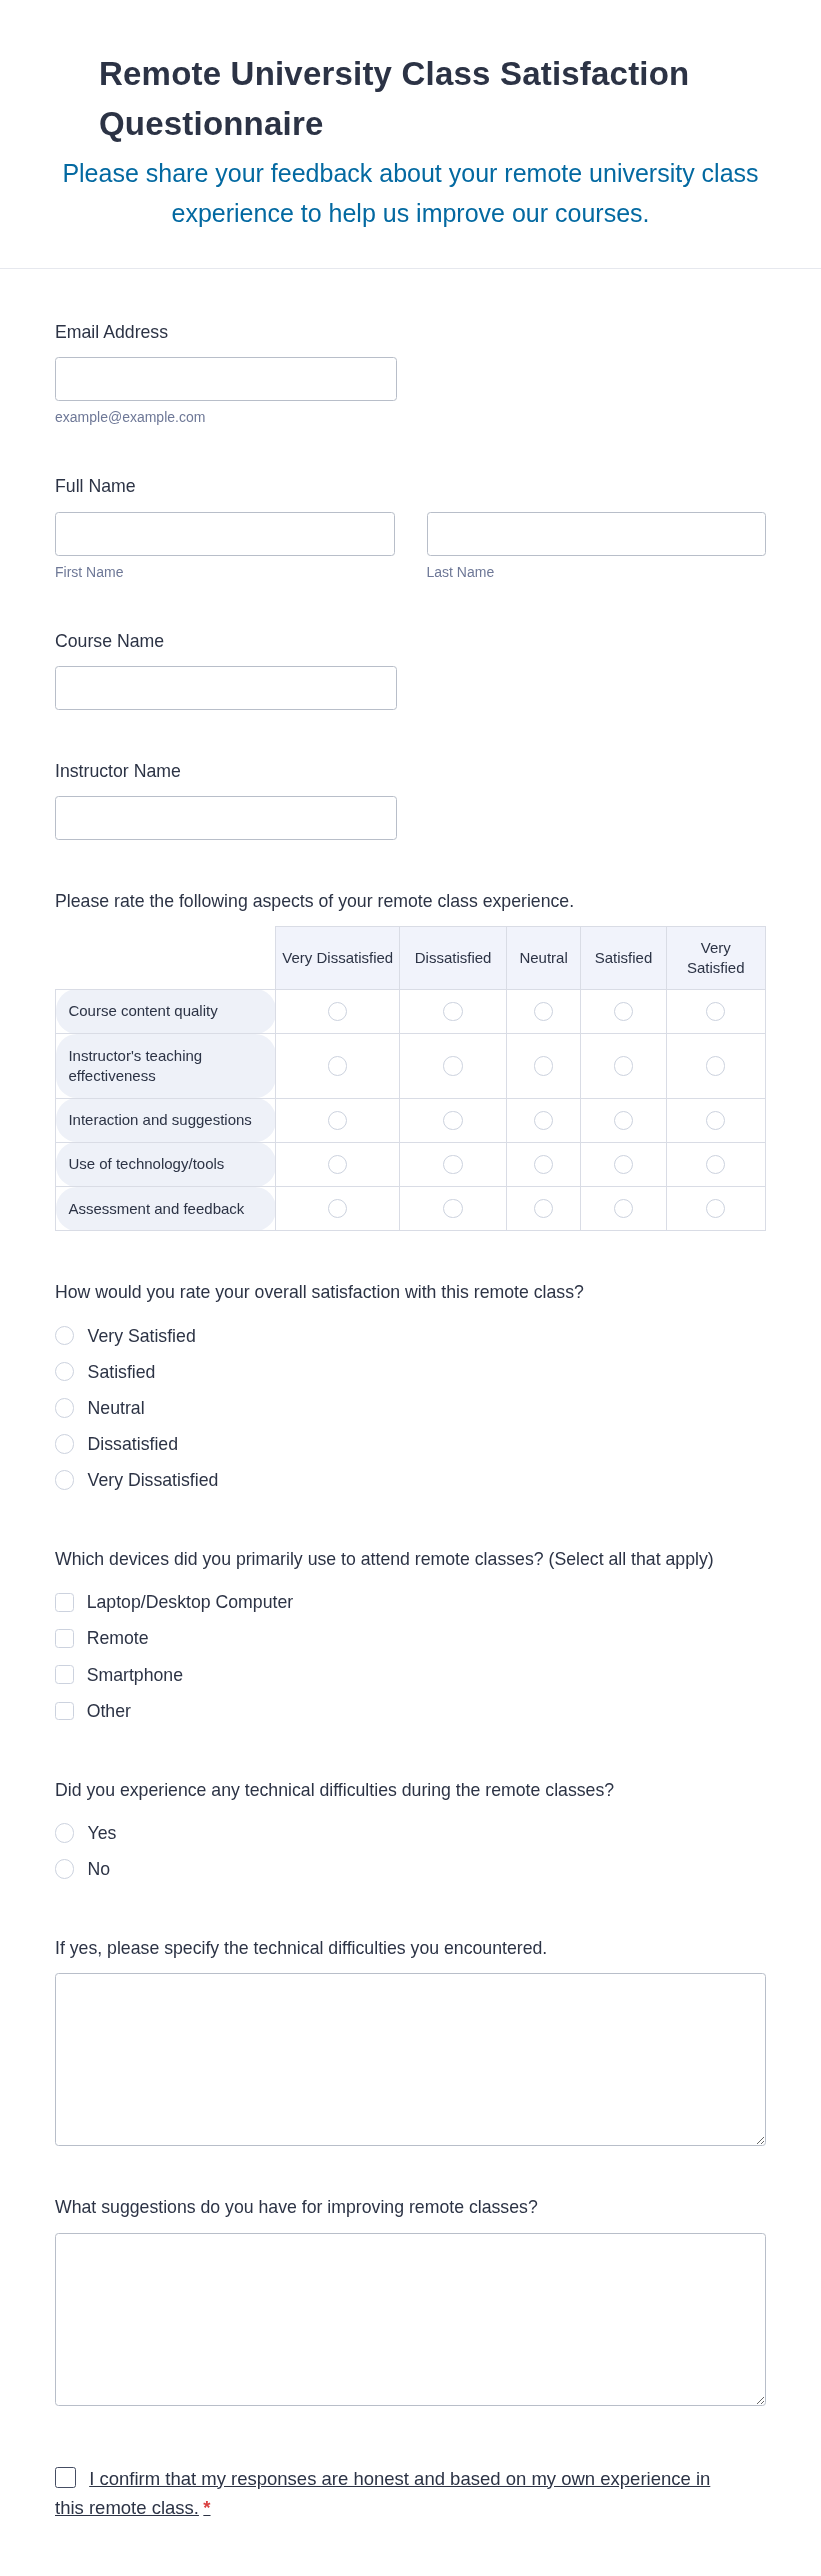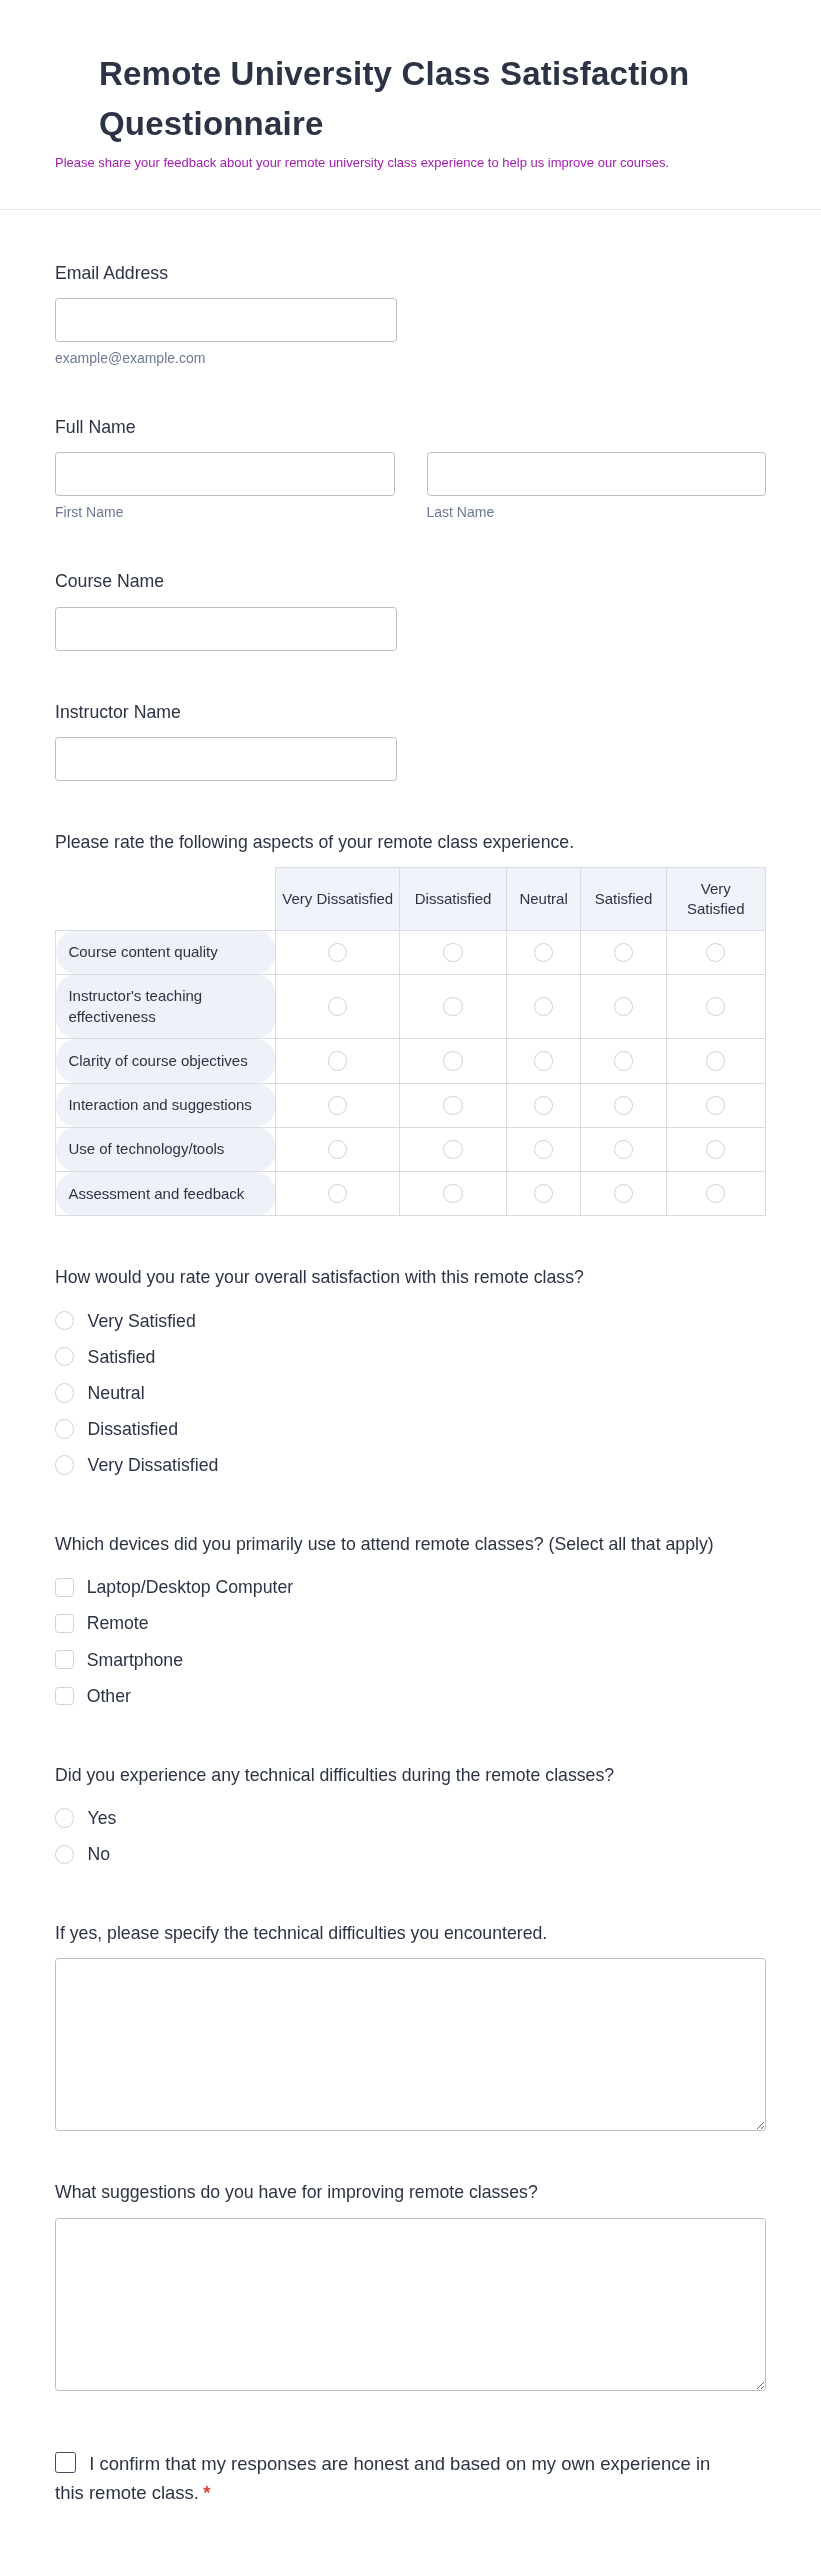--- a/index.html
+++ b/index.html
@@ -8,21 +8,21 @@
     width: 821px;
     margin: 0 auto;
     font-family: "Liberation Sans", sans-serif;
     color: #2c3345;
   }
   .form-page { width: 821px; min-height: 2576px; background: #fff; display: flex; flex-direction: column; }
 
   
   .form-header { padding: 49px 55px 35px; border-bottom: 0.9px solid #e6e8ee; }
   .form-header h1 { font-size: 33px; font-weight: 700; color: #2c3345; line-height: 1.5; letter-spacing: 0.2px; margin-left: 44px; }
-  .form-subtitle { margin-top: 5.3px; font-size: 13px; line-height: 1.6; color: #a21caf; max-width: 712px; }
+  .form-subtitle { margin-top: 5.3px; font-size: 25px; line-height: 1.6; color: #0369a1; max-width: 712px; text-align: center; }
 
   
   .form-body { padding: 51px 55px 8.8px; flex: 1 0 auto; }
   .field { margin-bottom: 49px; }
   .label { display: block; font-size: 17.7px; font-weight: 500; color: #2c3345; margin-bottom: 12.4px; line-height: 1.4; }
 
   .text-input {
     display: block; height: 44px; width: 100%;
     border: 0.9px solid #b8bec9; border-radius: 3.5px; background: #fff;
     font-family: inherit; font-size: 17.7px; color: #2c3345; padding: 0 12.4px; outline: none;
@@ -62,21 +62,21 @@
 
   
   textarea {
     display: block; width: 100%; height: 173px;
     border: 0.9px solid #b8bec9; border-radius: 3.5px; background: #fff;
     font-family: inherit; font-size: 17.7px; color: #2c3345; padding: 10.6px 12.4px;
     resize: vertical; outline: none;
   }
 
   
-  .confirm-field { margin-top: 58px; margin-bottom: 30px; }
+  .confirm-field { margin-top: 58px; margin-bottom: 30px; text-decoration: underline; }
   .confirm { display: block; font-size: 18.5px; line-height: 1.6; color: #2c3345; max-width: 680px; cursor: pointer; }
   .confirm-box { width: 21px; height: 21px; border: 1.8px solid #454d63; border-radius: 2.6px; vertical-align: -3.5px; margin-right: 13.2px; }
   .req { color: #da4040; margin-left: 4.4px; font-weight: 700; }
 </style>
 </head>
 <body>
 
 <div class="form-page">
 
   <div class="form-header">
@@ -148,28 +148,20 @@
           </tr>
           <tr>
             <th>Instructor's teaching effectiveness</th>
             <td><span class="radio"></span></td>
             <td><span class="radio"></span></td>
             <td><span class="radio"></span></td>
             <td><span class="radio"></span></td>
             <td><span class="radio"></span></td>
           </tr>
           <tr>
-            <th>Clarity of course objectives</th>
-            <td><span class="radio"></span></td>
-            <td><span class="radio"></span></td>
-            <td><span class="radio"></span></td>
-            <td><span class="radio"></span></td>
-            <td><span class="radio"></span></td>
-          </tr>
-          <tr>
             <th>Interaction and suggestions</th>
             <td><span class="radio"></span></td>
             <td><span class="radio"></span></td>
             <td><span class="radio"></span></td>
             <td><span class="radio"></span></td>
             <td><span class="radio"></span></td>
           </tr>
           <tr>
             <th>Use of technology/tools</th>
             <td><span class="radio"></span></td>

